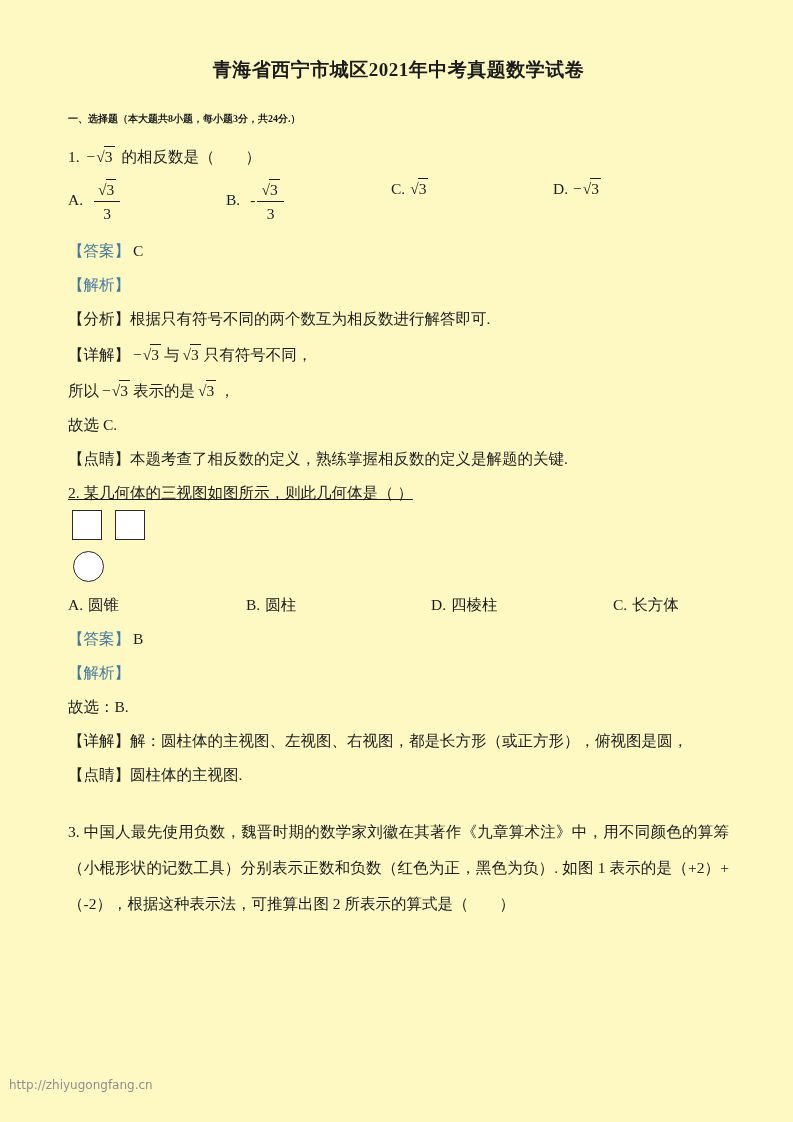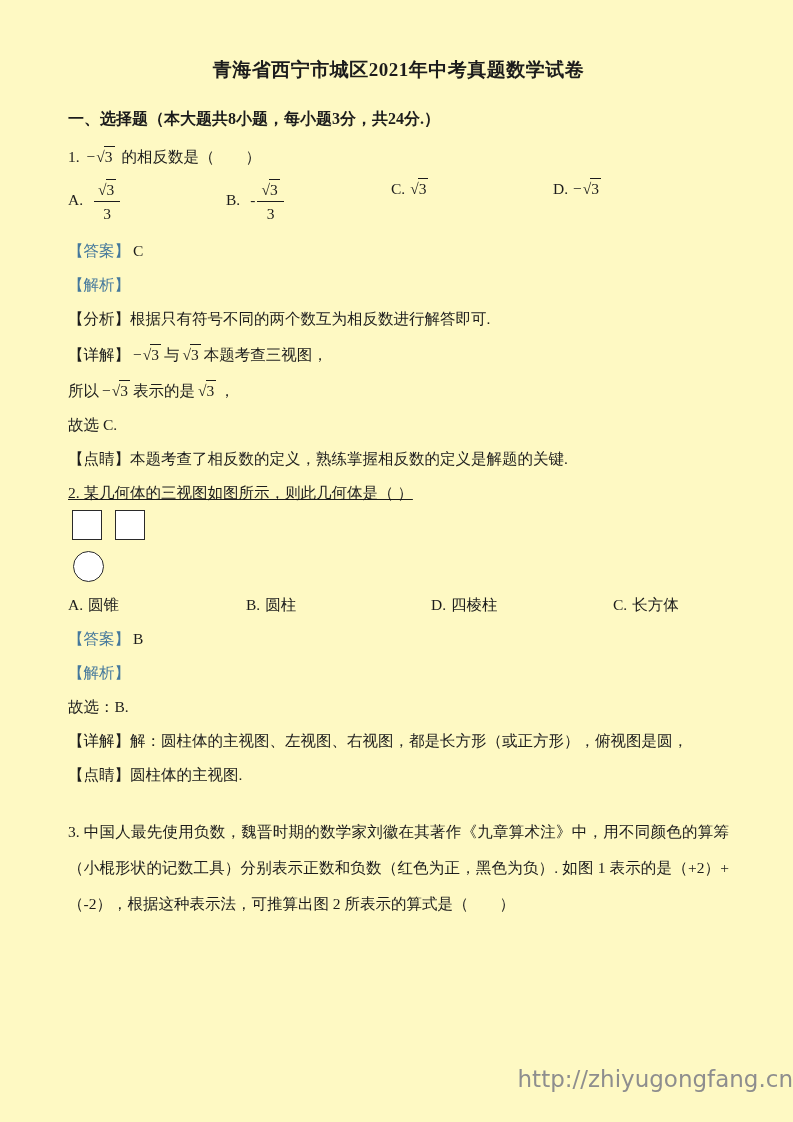--- a/index.html
+++ b/index.html
@@ -14,21 +14,21 @@
     margin:0 auto;overflow:hidden;color:var(--ink);
     font-family:"Liberation Serif","DejaVu Serif",serif;
     font-size:15.5px;
   }
   .content{padding:58px 64px 0 68px;}
   .title{
     text-align:center;font-size:19px;font-weight:bold;
     line-height:24px;margin-bottom:26px;letter-spacing:.5px;
   }
   .section-heading{
-    font-weight:bold;font-size:16px;line-height:22px;margin-bottom:14px;
+    font-weight:bold;font-size:10px;line-height:22px;margin-bottom:14px;
   }
   .line{line-height:22px;margin-bottom:12px;}
   .mline{line-height:26px;margin-bottom:10px;}
   .blue{color:var(--label-blue);}
   .ans-val{margin-left:3px;}
   
   .math{white-space:nowrap;margin:0 3px;}
   .mi{margin-right:1px;}
   .sqrt{white-space:nowrap;}
   .rsign{display:inline-block;}
@@ -53,22 +53,22 @@
   .figure{margin:2px 0 12px 4px;}
   .squares{display:flex;gap:13px;}
   .sq{width:30px;height:30px;border:1px solid #2a2a2a;background:#fff;}
   .circle{width:31px;height:31px;border:1px solid #2a2a2a;border-radius:50%;margin-top:11px;margin-left:1px;background:#fff;}
   
   .q3para{
     margin-top:28px;line-height:36px;text-align:justify;
     text-justify:inter-ideograph;
   }
   .footer{
-    position:absolute;left:16px;right:0;bottom:30px;text-align:right;
-    color:var(--footer-gray);font-size:23px;
+    position:absolute;left:9px;right:0;bottom:30px;text-align:left;
+    color:var(--footer-gray);font-size:12px;
     font-family:"DejaVu Sans","Liberation Sans",sans-serif;
   }
 </style>
 </head>
 <body>
 
 <div class="page">
   <div class="content">
 
     <h1 class="title">青海省西宁市城区2021年中考真题数学试卷</h1>
@@ -104,21 +104,21 @@
 
     <div class="line">
       <span class="blue">【答案】</span><span class="ans-val">C</span>
     </div>
     <div class="line">
       <span class="blue">【解析】</span>
     </div>
     <div class="line">【分析】根据只有符号不同的两个数互为相反数进行解答即可.</div>
 
     <div class="mline">
-      <span>【详解】</span><span class="math"><span class="mi">−</span><span class="sqrt"><span class="rsign">√</span><span class="radicand">3</span></span></span><span>与</span><span class="math"><span class="sqrt"><span class="rsign">√</span><span class="radicand">3</span></span></span><span>本题考查三视图，</span>
+      <span>【详解】</span><span class="math"><span class="mi">−</span><span class="sqrt"><span class="rsign">√</span><span class="radicand">3</span></span></span><span>与</span><span class="math"><span class="sqrt"><span class="rsign">√</span><span class="radicand">3</span></span></span><span>只有符号不同，</span>
     </div>
 
     <div class="mline">
       <span>所以</span><span class="math"><span class="mi">−</span><span class="sqrt"><span class="rsign">√</span><span class="radicand">3</span></span></span><span>表示的是</span><span class="math"><span class="sqrt"><span class="rsign">√</span><span class="radicand">3</span></span></span><span>，</span>
     </div>
 
     <div class="line">故选 C.</div>
     <div class="line">【点睛】本题考查了相反数的定义，熟练掌握相反数的定义是解题的关键.</div>
 
     <div class="line" style="margin-bottom:6px;text-decoration:underline;">2. 某几何体的三视图如图所示，则此几何体是（ ）</div>

